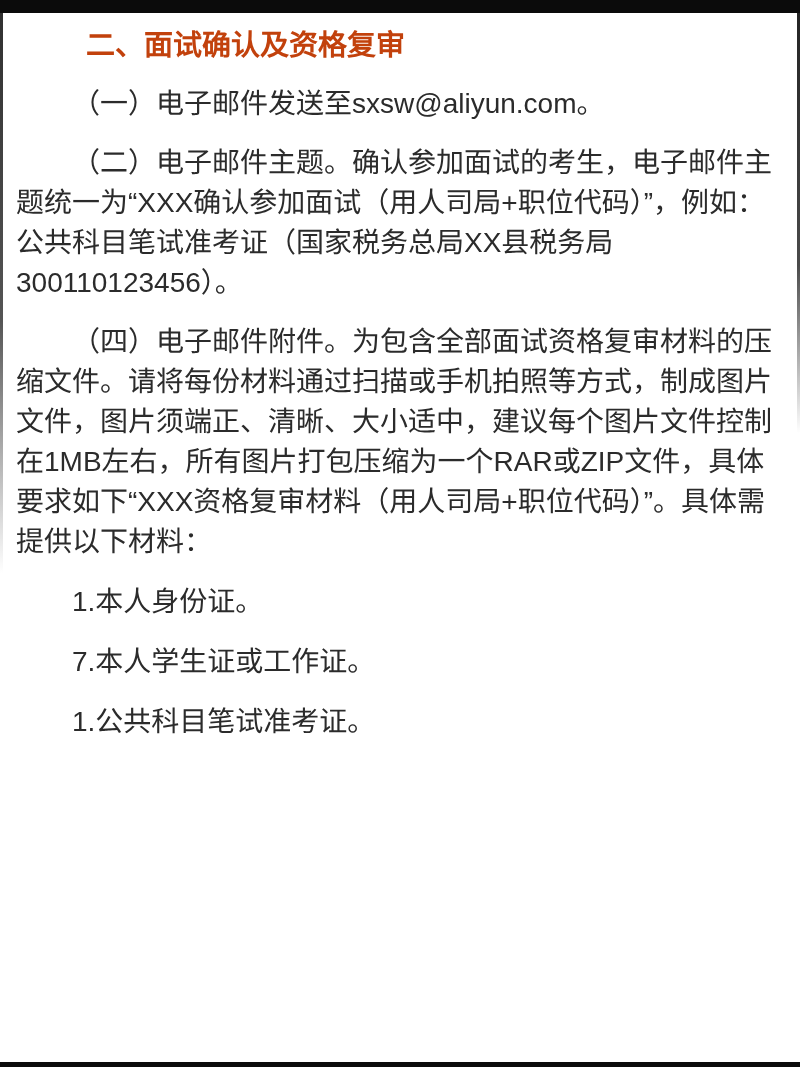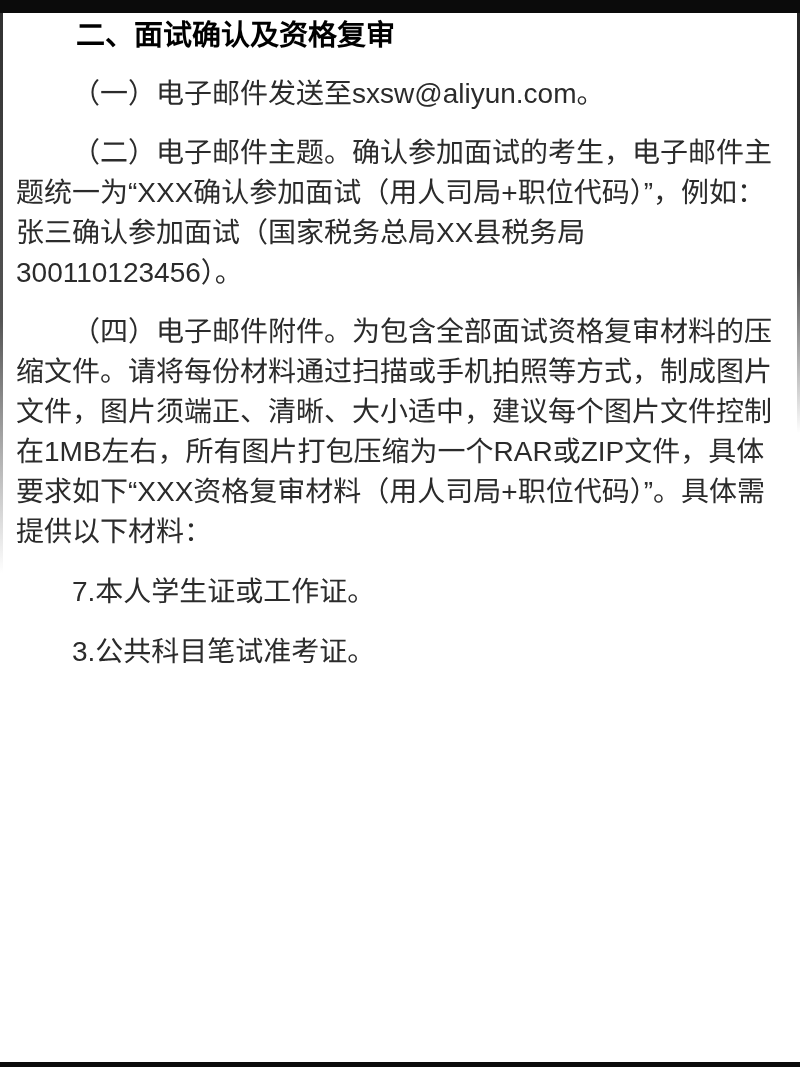--- a/index.html
+++ b/index.html
@@ -49,25 +49,25 @@
     right: 0;
     bottom: 5px;
     padding: 0 24px 0 16px;
     color: #2b2b2b;
     font-size: 28px;
     line-height: 40px;
     letter-spacing: 0;
     overflow: hidden;
   }
   .doc h2 {
-    margin: 2px;
+    margin: 12px;
     font-size: 29px;
     line-height: 40px;
     font-weight: 700;
-    color: #000000;
+    color: #c2410c;
     text-indent: 2em;
   }
   .para {
     margin: 19px 0 0 0;
     text-indent: 2em;
   }
   .para strong {
     font-weight: 700;
     color: #222222;
   }
@@ -81,24 +81,25 @@
 <div class="top-bar"></div>
 <div class="edge left"></div>
 <div class="edge right"></div>
 
 <main class="doc">
   <h2>二、面试确认及资格复审</h2>
 
 
   <p class="para">（一）电子邮件发送至sxsw@aliyun.com。</p>
 
-  <p class="para">（二）电子邮件主题。确认参加面试的考生，电子邮件主题统一为“XXX确认参加面试（用人司局+职位代码）”，例如：张三确认参加面试（国家税务总局XX县税务局300110123456）。</p>
+  <p class="para">（二）电子邮件主题。确认参加面试的考生，电子邮件主题统一为“XXX确认参加面试（用人司局+职位代码）”，例如：公共科目笔试准考证（国家税务总局XX县税务局300110123456）。</p>
 
 
   <p class="para">（四）电子邮件附件。为包含全部面试资格复审材料的压缩文件。请将每份材料通过扫描或手机拍照等方式，制成图片文件，图片须端正、清晰、大小适中，建议每个图片文件控制在1MB左右，所有图片打包压缩为一个RAR或ZIP文件，具体要求如下“XXX资格复审材料（用人司局+职位代码）”。具体需提供以下材料：</p>
 
+  <p class="para material">1.本人身份证。</p>
 
   <p class="para material">7.本人学生证或工作证。</p>
 
-  <p class="para material">3.公共科目笔试准考证。</p>
+  <p class="para material">1.公共科目笔试准考证。</p>
 </main>
 
 <div class="bottom-bar"></div>
 
 </body></html>

